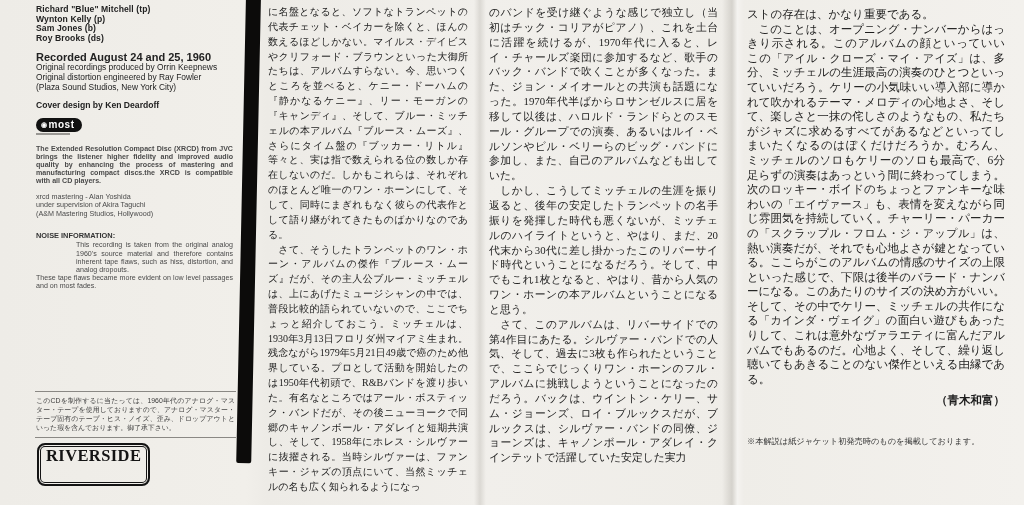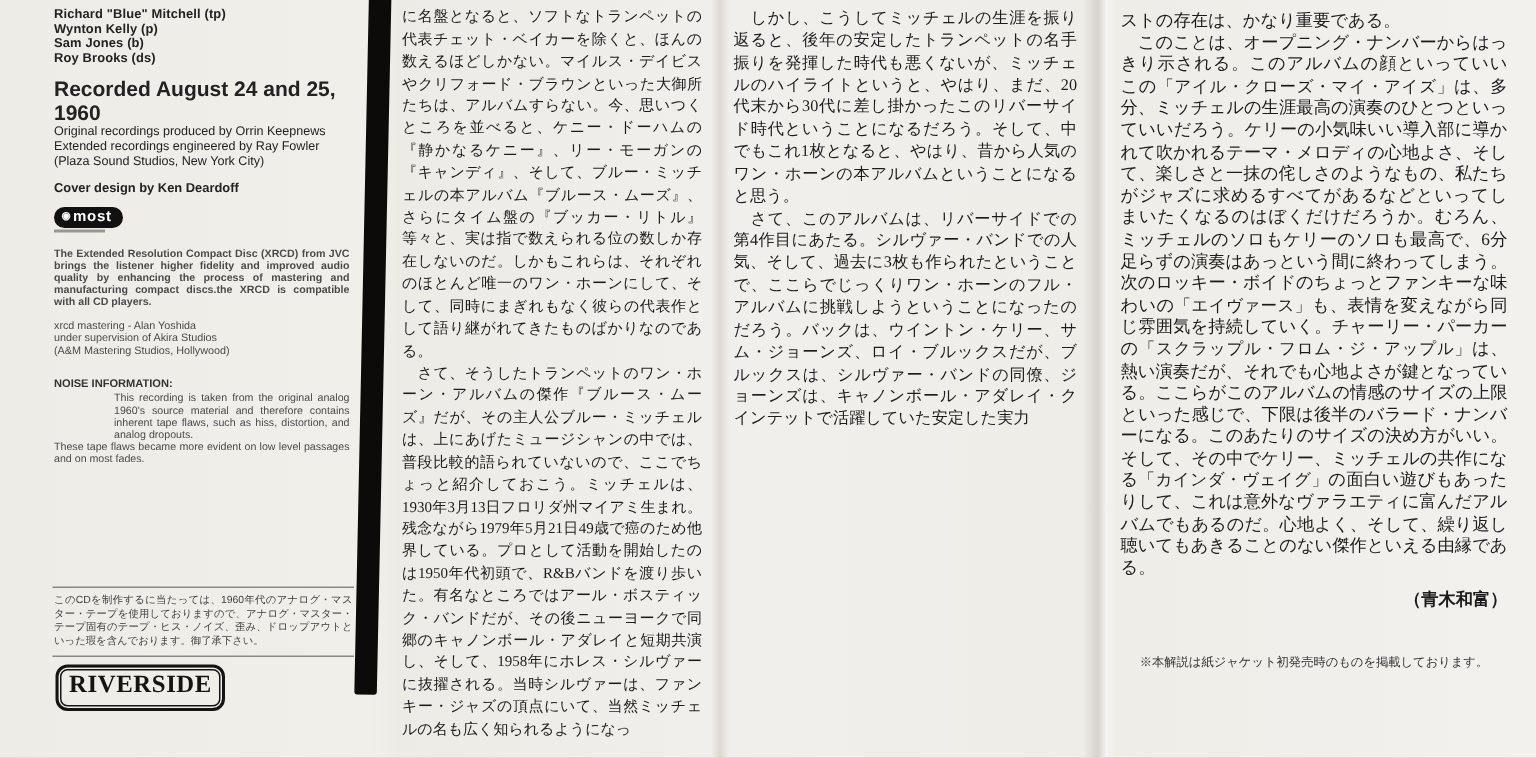--- a/index.html
+++ b/index.html
@@ -4,90 +4,90 @@
 <style>
   html,body{margin:0;padding:0;background:#d8d6d0;}
   #page{
     position:relative;width:1024px;height:505px;overflow:hidden;
     background:linear-gradient(90deg,#eeece7 0%,#f1efea 24%,#edebe6 26%,#f1efeb 47%,#efede8 72%,#f3f1ed 100%);
     font-family:"Liberation Sans",sans-serif;
   }
   
   .eng{position:absolute;left:36px;top:5px;width:197px;color:#222;}
   .person{font-size:8.6px;font-weight:bold;line-height:9.6px;letter-spacing:.1px;}
-  .recorded{margin-top:8px;font-size:14px;font-weight:bold;}
+  .recorded{margin-top:8px;font-size:11px;font-weight:bold;}
   .credit-block{margin-top:0;font-size:8.4px;font-weight:normal;line-height:9.6px;}
   .cover{margin-top:8px;font-size:8.6px;font-weight:bold;}
   .xrcd-logo{margin-top:8px;display:inline-block;background:#111;color:#fff;
     border-radius:7px;padding:1px 7px 2px 5px;font-size:10px;font-weight:bold;
     letter-spacing:.5px;line-height:11px;}
   .xrcd-logo .globe{display:inline-block;font-size:7px;vertical-align:1px;margin-right:1px;}
   .xrcd-tagline{width:34px;height:2px;background:#9a9894;margin-top:1px;}
   .xrcd-desc{margin-top:11px;font-size:7.1px;line-height:7.9px;font-weight:bold;color:#4a4a4a;text-align:justify;}
   .mastering{margin-top:7px;font-size:7.2px;line-height:8.6px;color:#4a4a4a;}
   .noise-title{margin-top:13px;font-size:7.4px;font-weight:bold;color:#333;}
   .noise-body{margin-top:1px;font-size:7.1px;line-height:8.1px;color:#4a4a4a;text-align:justify;margin-left:40px;}
   .noise-body2{font-size:7.1px;line-height:8.1px;color:#4a4a4a;text-align:justify;}
   .jp-note{position:absolute;left:35px;top:391px;width:199px;
     border-top:1px solid #8a8884;border-bottom:1px solid #8a8884;
     padding:4px 1px 5px;font-size:6.9px;line-height:9px;color:#3c3c3c;
     font-family:"Liberation Sans",sans-serif;text-align:justify;}
   .riverside{position:absolute;left:37px;top:443px;display:inline-block;
     font-family:"Liberation Serif","DejaVu Serif",serif;font-weight:bold;
     font-size:16.5px;letter-spacing:.4px;color:#141414;
-    border:2px solid #141414;border-radius:8px;padding:1px 7px 6px;
+    border:2px solid #141414;border-radius:8px;padding:1px 7px 18px;
     box-shadow:0 0 0 1px #f1efea inset,0 0 0 2px #141414 inset;}
   
   .gutter{position:absolute;left:246px;top:-5px;width:15px;height:468px;
     background:#0c0b0a;transform-origin:top left;transform:rotate(1.2deg);
     border-radius:0 0 2px 2px;}
   .fold1{position:absolute;left:474px;top:0;width:12px;height:505px;
     background:linear-gradient(90deg,rgba(120,115,105,0) 0%,rgba(120,115,105,.18) 50%,rgba(120,115,105,0) 100%);}
   .fold2{position:absolute;left:722px;top:0;width:22px;height:505px;
     background:linear-gradient(90deg,rgba(120,115,105,0) 0%,rgba(120,115,105,.22) 45%,rgba(255,255,255,.35) 70%,rgba(120,115,105,0) 100%);}
   
   .jp{position:absolute;color:#1c1c1c;font-family:"Liberation Serif","DejaVu Serif",serif;
     text-align:justify;}
   .jp p{margin:0;}
   #col1{left:268px;top:5px;width:200px;font-size:10px;line-height:14.85px;}
   #col2{left:489px;top:5px;width:229px;font-size:10.8px;line-height:14.85px;}
   #col3{left:747px;top:7px;width:258px;font-size:11.5px;line-height:14.6px;}
   .song{font-family:"Liberation Sans",sans-serif;font-weight:normal;font-size:.96em;}
   .author{text-align:right;margin-top:7px !important;font-weight:bold;}
-  .footnote{text-align:center;margin-top:27px !important;font-size:8.2px;
+  .footnote{text-align:left;margin-top:27px !important;font-size:8.2px;
     font-family:"Liberation Sans",sans-serif;color:#333;}
 </style>
 </head>
 <body>
 
 <div id="page">
 
   <div class="eng">
     <div>
       <div class="person">Richard "Blue" Mitchell (tp)</div>
       <div class="person">Wynton Kelly (p)</div>
       <div class="person">Sam Jones (b)</div>
       <div class="person">Roy Brooks (ds)</div>
     </div>
     <div class="recorded">Recorded August 24 and 25, 1960</div>
     <div class="credit-block">
       <div>Original recordings produced by Orrin Keepnews</div>
-      <div>Extended recordings engineered by Ray Fowler</div>
+      <div>Original distortion engineered by Ray Fowler</div>
       <div>(Plaza Sound Studios, New York City)</div>
     </div>
     <div class="cover">Cover design by Ken Deardoff</div>
 
     <div class="xrcd-logo"><span class="globe">◉</span><span>most</span></div>
     <div class="xrcd-tagline"></div>
 
     <div class="xrcd-desc">The Extended Resolution Compact Disc (XRCD) from JVC brings the listener higher fidelity and improved audio quality by enhancing the process of mastering and manufacturing compact discs.the XRCD is compatible with all CD players.</div>
 
     <div class="mastering">
       <div>xrcd mastering - Alan Yoshida</div>
-      <div>under supervision of Akira Studios</div>
+      <div>under supervision of Akira Taguchi</div>
       <div>(A&amp;M Mastering Studios, Hollywood)</div>
     </div>
 
     <div class="noise-title">NOISE INFORMATION:</div>
     <div class="noise-body">This recording is taken from the original analog 1960's source material and therefore contains inherent tape flaws, such as hiss, distortion, and analog dropouts.</div>
     <div class="noise-body2">These tape flaws became more evident on low level passages and on most fades.</div>
   </div>
 
   <div class="jp-note">このCDを制作するに当たっては、1960年代のアナログ・マスター・テープを使用しておりますので、アナログ・マスター・テープ固有のテープ・ヒス・ノイズ、歪み、ドロップアウトといった瑕を含んでおります。御了承下さい。</div>
 
@@ -96,20 +96,21 @@
   <div class="gutter"></div>
   <div class="fold1"></div>
   <div class="fold2"></div>
 
   <div class="jp" id="col1">
     <p>に名盤となると、ソフトなトランペットの代表チェット・ベイカーを除くと、ほんの数えるほどしかない。マイルス・デイビスやクリフォード・ブラウンといった大御所たちは、アルバムすらない。今、思いつくところを並べると、ケニー・ドーハムの『静かなるケニー』、リー・モーガンの『キャンディ』、そして、ブルー・ミッチェルの本アルバム『ブルース・ムーズ』、さらにタイム盤の『ブッカー・リトル』等々と、実は指で数えられる位の数しか存在しないのだ。しかもこれらは、それぞれのほとんど唯一のワン・ホーンにして、そして、同時にまぎれもなく彼らの代表作として語り継がれてきたものばかりなのである。</p>
     <p>　さて、そうしたトランペットのワン・ホーン・アルバムの傑作『ブルース・ムーズ』だが、その主人公ブルー・ミッチェルは、上にあげたミュージシャンの中では、普段比較的語られていないので、ここでちょっと紹介しておこう。ミッチェルは、1930年3月13日フロリダ州マイアミ生まれ。残念ながら1979年5月21日49歳で癌のため他界している。プロとして活動を開始したのは1950年代初頭で、R&amp;Bバンドを渡り歩いた。有名なところではアール・ボスティック・バンドだが、その後ニューヨークで同郷のキャノンボール・アダレイと短期共演し、そして、1958年にホレス・シルヴァーに抜擢される。当時シルヴァーは、ファンキー・ジャズの頂点にいて、当然ミッチェルの名も広く知られるようになっ</p>
   </div>
 
   <div class="jp" id="col2">
+    <p>のバンドを受け継ぐような感じで独立し（当初はチック・コリアがピアノ）、これを土台に活躍を続けるが、1970年代に入ると、レイ・チャールズ楽団に参加するなど、歌手のバック・バンドで吹くことが多くなった。また、ジョン・メイオールとの共演も話題になった。1970年代半ばからロサンゼルスに居を移して以後は、ハロルド・ランドらとのスモール・グループでの演奏、あるいはルイ・ベルソンやビル・ベリーらのビッグ・バンドに参加し、また、自己のアルバムなども出していた。</p>
     <p>　しかし、こうしてミッチェルの生涯を振り返ると、後年の安定したトランペットの名手振りを発揮した時代も悪くないが、ミッチェルのハイライトというと、やはり、まだ、20代末から30代に差し掛かったこのリバーサイド時代ということになるだろう。そして、中でもこれ1枚となると、やはり、昔から人気のワン・ホーンの本アルバムということになると思う。</p>
     <p>　さて、このアルバムは、リバーサイドでの第4作目にあたる。シルヴァー・バンドでの人気、そして、過去に3枚も作られたということで、ここらでじっくりワン・ホーンのフル・アルバムに挑戦しようということになったのだろう。バックは、ウイントン・ケリー、サム・ジョーンズ、ロイ・ブルックスだが、ブルックスは、シルヴァー・バンドの同僚、ジョーンズは、キャノンボール・アダレイ・クインテットで活躍していた安定した実力</p>
   </div>
 
   <div class="jp" id="col3">
     <p>ストの存在は、かなり重要である。</p>
     <p><span>　このことは、オープニング・ナンバーからはっきり示される。このアルバムの顔といっていいこの</span><span class="song">「アイル・クローズ・マイ・アイズ」</span><span>は、多分、ミッチェルの生涯最高の演奏のひとつといっていいだろう。ケリーの小気味いい導入部に導かれて吹かれるテーマ・メロディの心地よさ、そして、楽しさと一抹の侘しさのようなもの、私たちがジャズに求めるすべてがあるなどといってしまいたくなるのはぼくだけだろうか。むろん、ミッチェルのソロもケリーのソロも最高で、6分足らずの演奏はあっという間に終わってしまう。次のロッキー・ボイドのちょっとファンキーな味わいの</span><span class="song">「エイヴァース」</span><span>も、表情を変えながら同じ雰囲気を持続していく。チャーリー・パーカーの</span><span class="song">「スクラップル・フロム・ジ・アップル」</span><span>は、熱い演奏だが、それでも心地よさが鍵となっている。ここらがこのアルバムの情感のサイズの上限といった感じで、下限は後半のバラード・ナンバーになる。このあたりのサイズの決め方がいい。そして、その中でケリー、ミッチェルの共作になる</span><span class="song">「カインダ・ヴェイグ」</span><span>の面白い遊びもあったりして、これは意外なヴァラエティに富んだアルバムでもあるのだ。心地よく、そして、繰り返し聴いてもあきることのない傑作といえる由縁である。</span></p>
     <p class="author">（青木和富）</p>
     <p class="footnote">※本解説は紙ジャケット初発売時のものを掲載しております。</p>
   </div>

